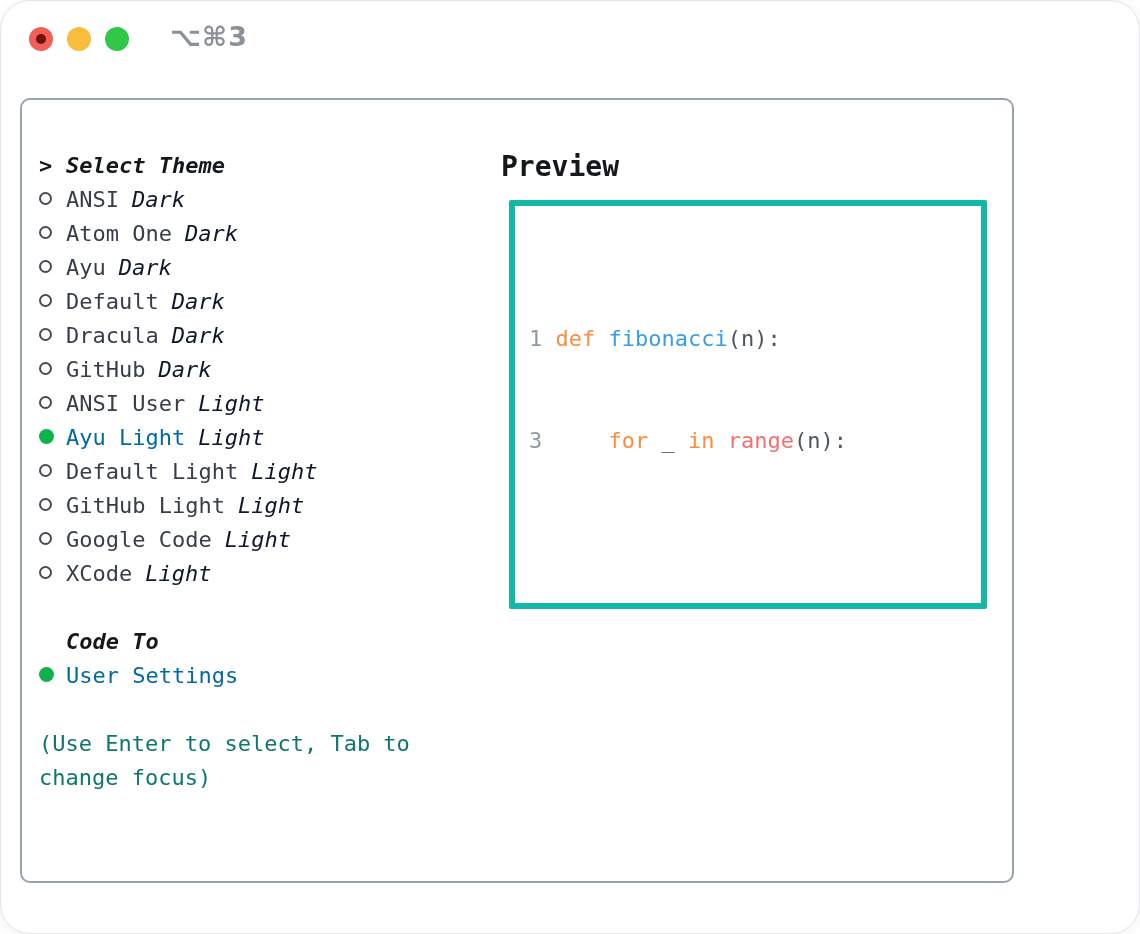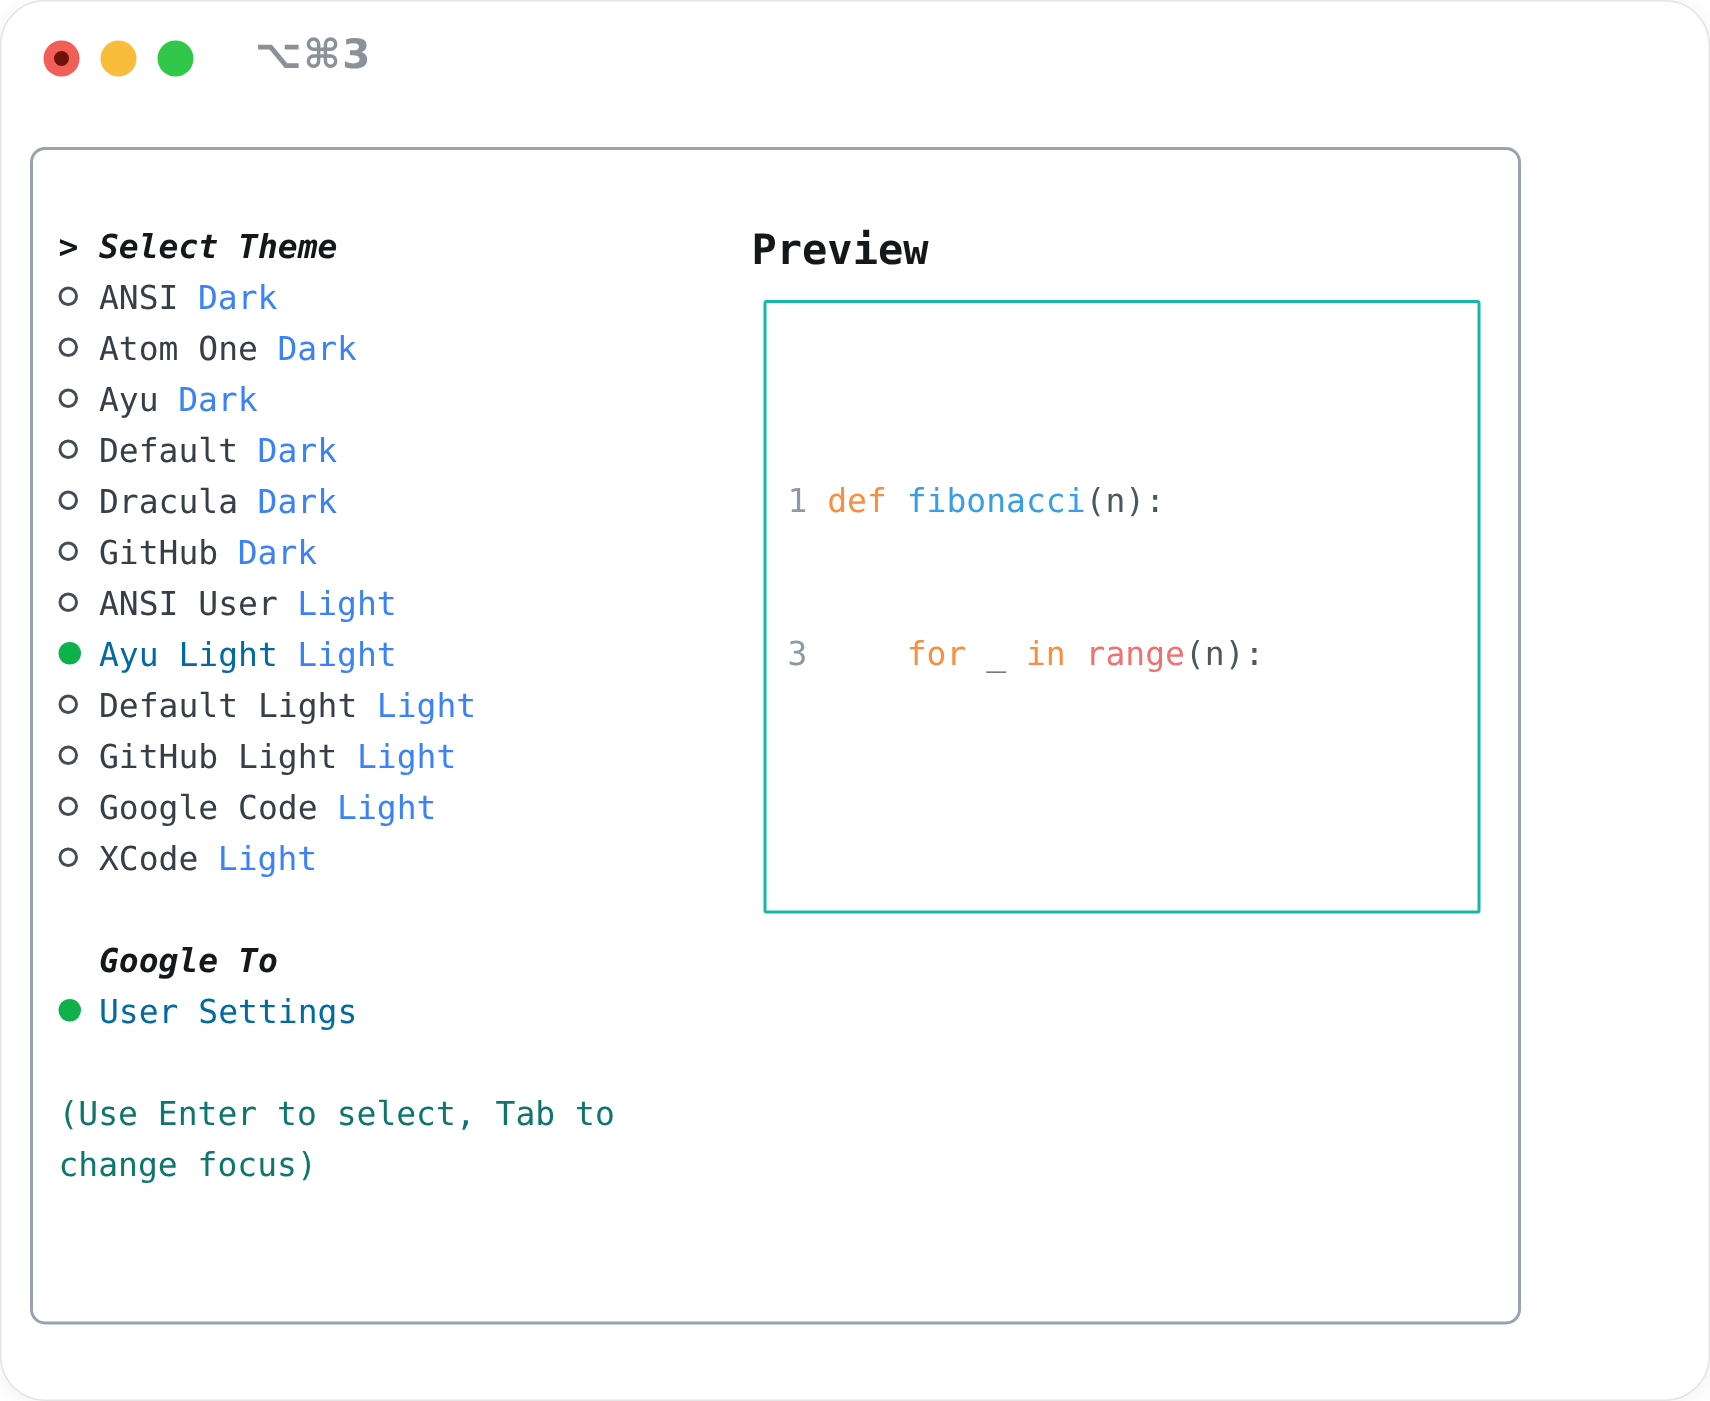--- a/index.html
+++ b/index.html
@@ -21,27 +21,27 @@
   .panel{position:absolute;left:19px;top:97px;width:994px;height:785px;box-sizing:border-box;
     border:2px solid #99a3ae;border-radius:10px;}
   
   .left{position:absolute;left:38px;top:148px;width:424px;font-size:22px;line-height:34px;color:#373e47;}
   .row{height:34px;white-space:pre;}
   .marker{display:inline-block;width:27px;}
   .ring{display:inline-block;box-sizing:border-box;width:13px;height:13px;border:2px solid #454c55;border-radius:50%;vertical-align:2px;}
   .ring.sel{width:15px;height:15px;border:none;background:#0fb24a;vertical-align:1px;}
   .hdr{font-weight:bold;color:#15181b;font-style:italic;}
   .prompt{font-weight:bold;color:#15181b;}
-  .muted{color:#3b82f6;margin-left:13px;}
+  .muted{color:#0f172a;margin-left:13px;font-style:italic;}
   .selname{color:#0369a1;}
   .hint{color:#0f766e;white-space:normal;width:424px;}
   
   .preview-label{position:absolute;left:500px;top:149px;font-size:28px;line-height:34px;font-weight:bold;color:#15181b;}
   .pbox{position:absolute;left:508px;top:199px;width:478px;height:409px;box-sizing:border-box;
-    border:2px solid #14b8a6;border-radius:2px;padding:48px 0 0 14px;
+    border:6px solid #14b8a6;border-radius:2px;padding:48px 0 0 14px;
     font-size:22px;line-height:34px;white-space:pre;overflow:hidden;}
   .pline{height:34px;}
   .ln{color:#8f99a3;}
   .kw{color:#fa8d3e;}
   .fn{color:#399ee6;}
   .num{color:#a37acc;}
   .call{color:#f07171;}
   .pl{color:#4e565e;}
 </style>
 </head>
@@ -66,21 +66,21 @@
     <div class="row"><span class="marker"><span class="ring"></span></span><span>Dracula</span><span class="muted">Dark</span></div>
     <div class="row"><span class="marker"><span class="ring"></span></span><span>GitHub</span><span class="muted">Dark</span></div>
     <div class="row"><span class="marker"><span class="ring"></span></span><span>ANSI User</span><span class="muted">Light</span></div>
     <div class="row"><span class="marker"><span class="ring sel"></span></span><span class="selname">Ayu Light</span><span class="muted">Light</span></div>
     <div class="row"><span class="marker"><span class="ring"></span></span><span>Default Light</span><span class="muted">Light</span></div>
     <div class="row"><span class="marker"><span class="ring"></span></span><span>GitHub Light</span><span class="muted">Light</span></div>
     <div class="row"><span class="marker"><span class="ring"></span></span><span>Google Code</span><span class="muted">Light</span></div>
     <div class="row"><span class="marker"><span class="ring"></span></span><span>XCode</span><span class="muted">Light</span></div>
 
     <div class="row"></div>
-    <div class="row"><span class="marker"></span><span class="hdr">Google To</span></div>
+    <div class="row"><span class="marker"></span><span class="hdr">Code To</span></div>
     <div class="row"><span class="marker"><span class="ring sel"></span></span><span class="selname">User Settings</span></div>
 
     <div class="row"></div>
     <div class="hint">(Use Enter to select, Tab to change focus)</div>
   </div>
 
   <div class="preview-label">Preview</div>
 
   <div class="pbox">
     <div class="pline"><span class="ln">1</span><span class="pl"> </span><span class="kw">def</span><span class="pl"> </span><span class="fn">fibonacci</span><span class="pl">(n):</span></div>

